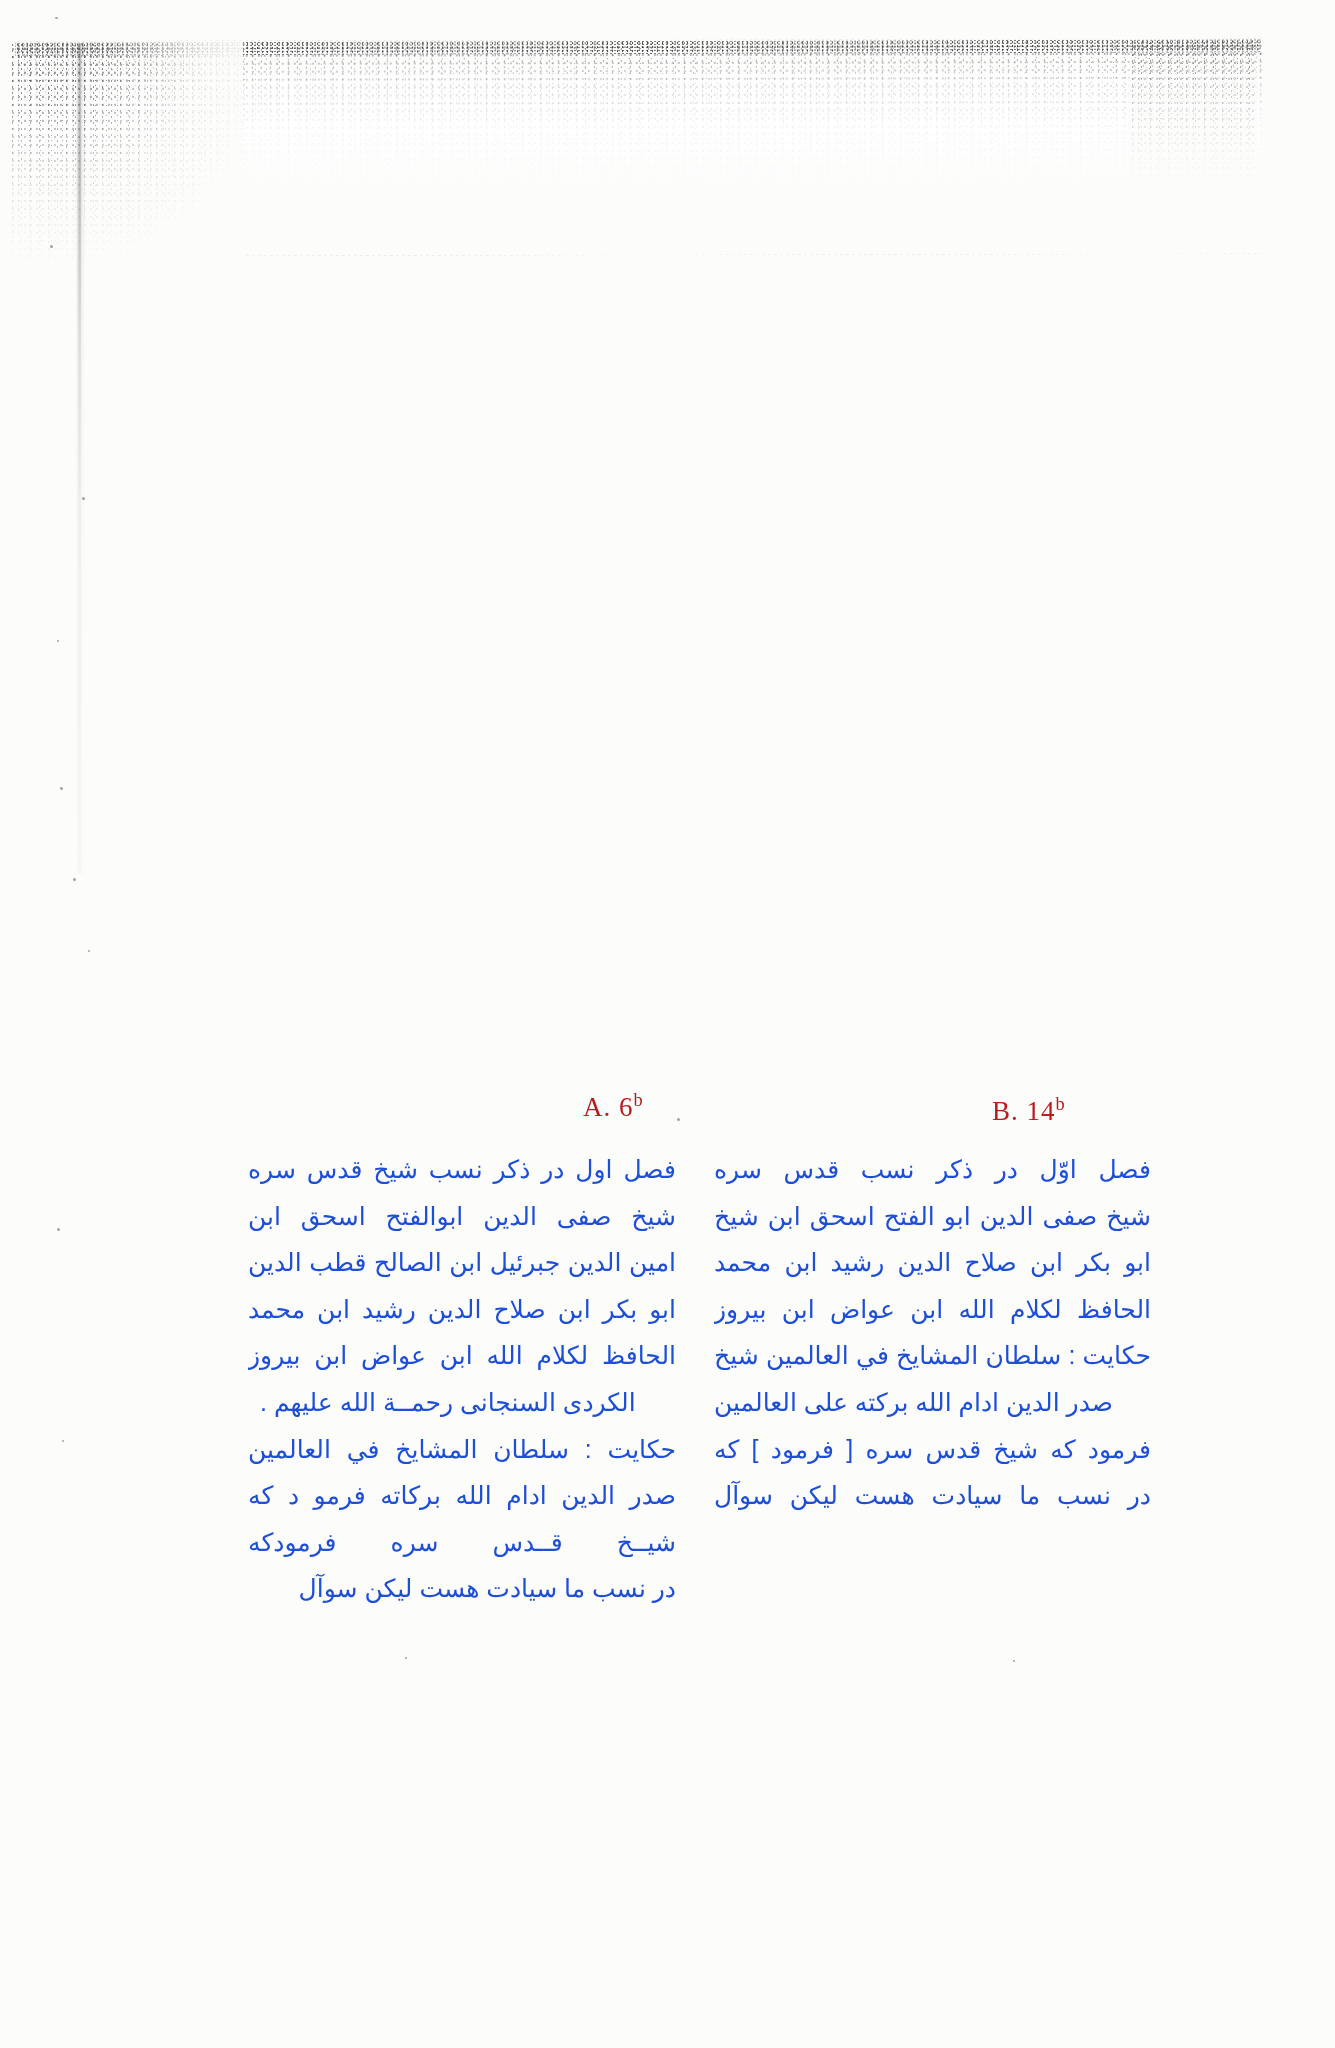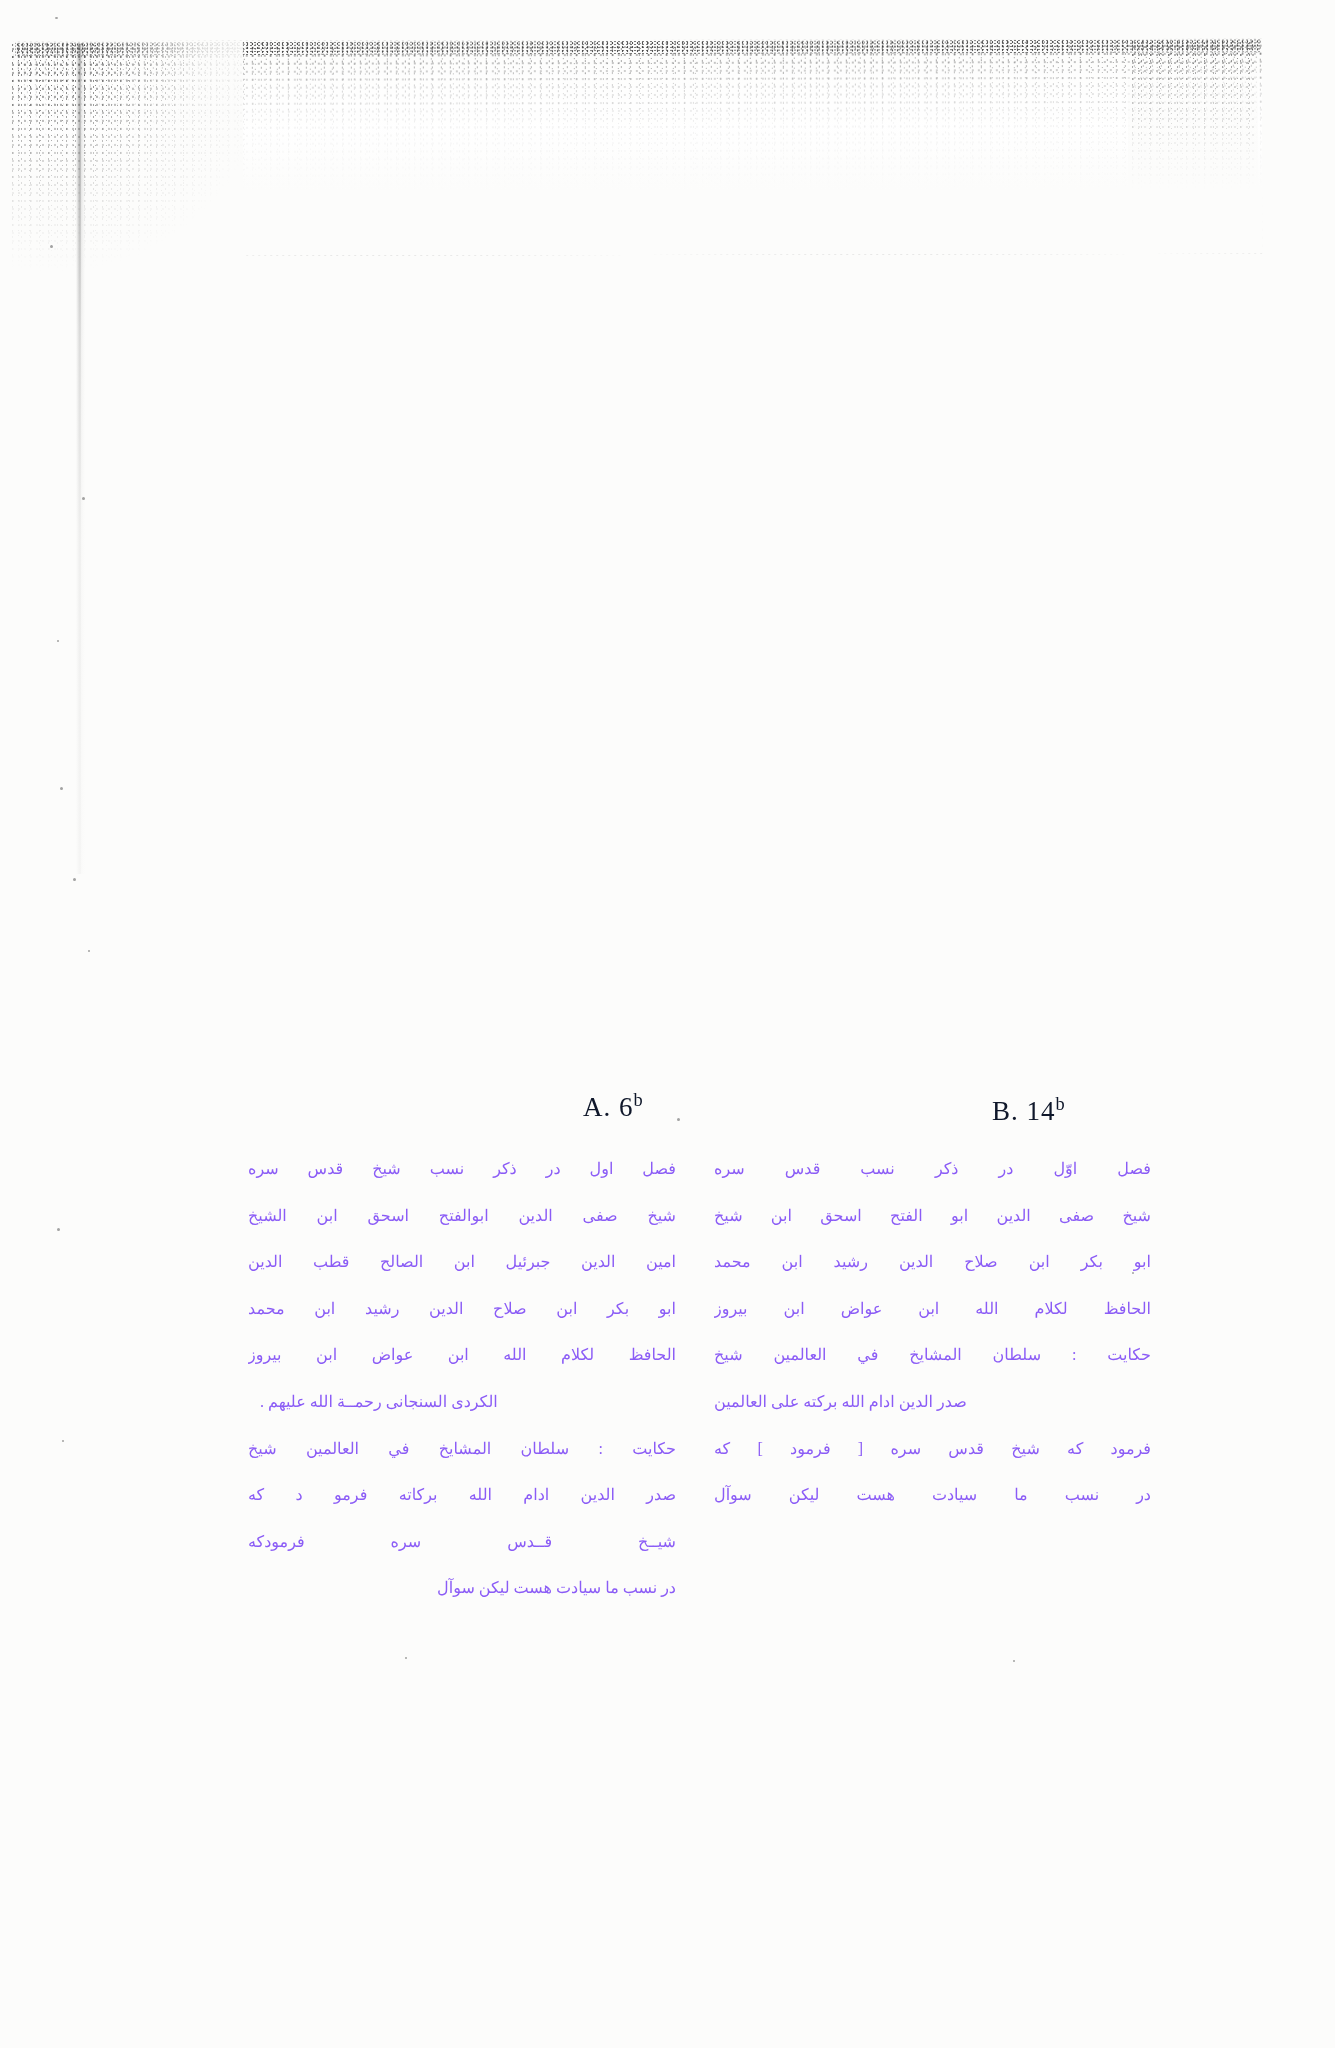--- a/index.html
+++ b/index.html
@@ -43,36 +43,36 @@
       rgba(60,60,60,.1) 62%, rgba(60,60,60,0) 100%);}
   .streak::after{content:"";position:absolute;inset:0;
     background:linear-gradient(180deg, rgba(252,252,251,0) 0px, rgba(252,252,251,0) 120px,
       rgba(252,252,251,.55) 300px, rgba(252,252,251,.82) 60%, rgba(252,252,251,.9) 100%);}
   .speck{position:absolute;background:#4a4a4a;border-radius:50%;opacity:.5;}
 
   
   .folio{
     position:absolute;
     font-family:"Liberation Serif","DejaVu Serif",serif;
-    font-size:27px;color:#0f172a;letter-spacing:1px;white-space:nowrap;
+    font-size:27px;color:#b91c1c;letter-spacing:1px;white-space:nowrap;
   }
   .folio sup{font-size:68%;vertical-align:super;letter-spacing:0;}
   .folio-a{left:583px;top:1090px;}
   .folio-b{left:992px;top:1094px;}
 
   
   .col{position:absolute;top:1146px;}
   .col-a{left:248px;width:428px;}
   .col-b{left:714px;width:437px;}
   .line{
     height:46.6px;line-height:46.6px;overflow:hidden;
     direction:rtl;unicode-bidi:embed;
     text-align:justify;text-align-last:justify;
-    font-family:Liberation Serif, serif;
-    font-size:16px;color:#8b5cf6;
+    font-family:Liberation Sans, sans-serif;
+    font-size:25px;color:#1d4ed8;
   }
   
   .col-a .line:nth-child(6){text-align:left;text-align-last:left;padding-left:12px;}
   .col-b .line:nth-child(6){text-align:left;text-align-last:left;}
   .col .line:nth-child(10){text-align:center;text-align-last:right;}
 </style>
 </head>
 <body>
 
 <div class="page">

